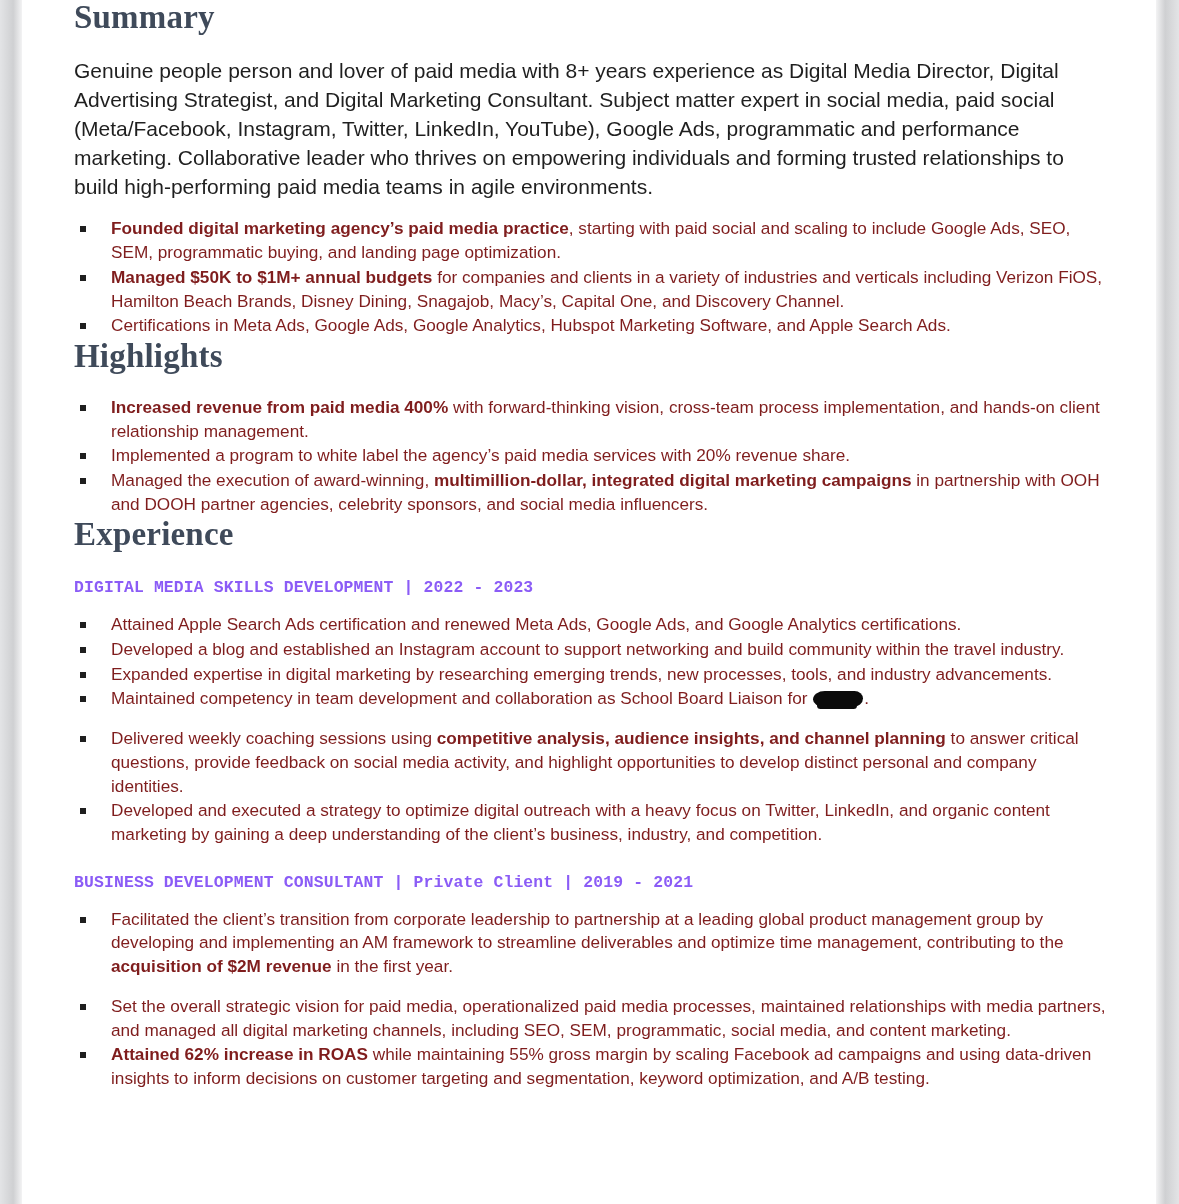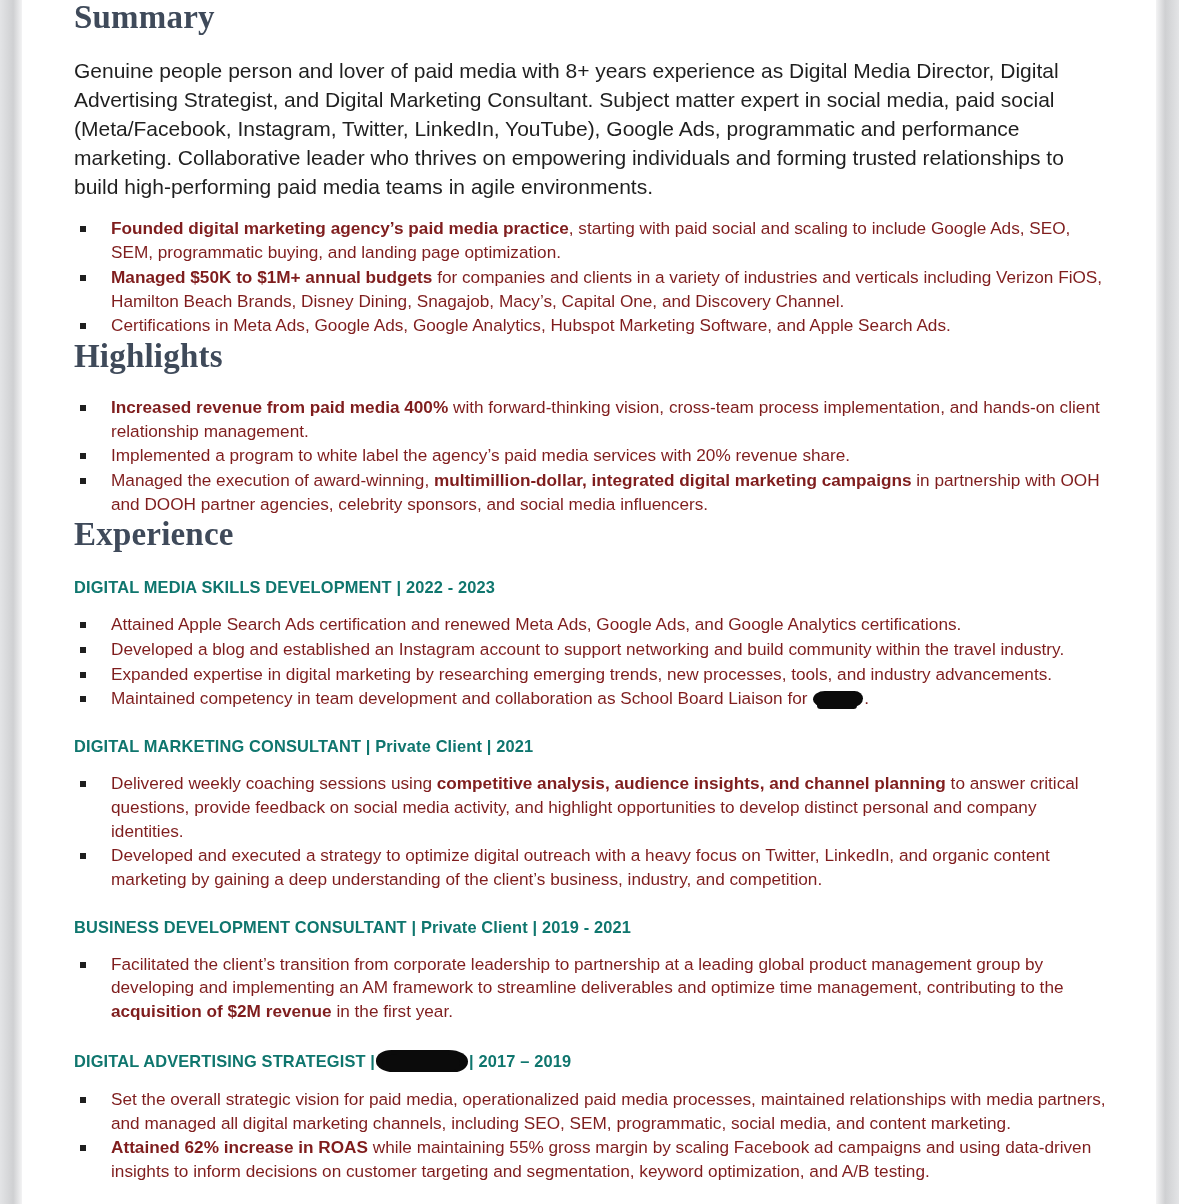--- a/index.html
+++ b/index.html
@@ -95,24 +95,24 @@
     top: 9px;
     width: 6px;
     height: 6px;
     background: #1f1f1f;
   }
   ul.bullets li b { font-weight: 700; }
 
   .job-title {
     font-size: 16.4px;
     font-weight: 700;
-    color: #0f766e;
+    color: #8b5cf6;
     margin: 26px 0 0 0;
     letter-spacing: 0.15px;
-    font-family: Liberation Sans, sans-serif;
+    font-family: Liberation Mono, monospace;
   }
   .job-bullets { margin-top: 18px; }
 
   
   .redact {
     display: inline-block;
     vertical-align: -3px;
     background: #0b0b0b;
     position: relative;
     margin: 0 1px;
@@ -206,40 +206,36 @@
           <span>Developed a blog and established an Instagram account to support networking and build community within the travel industry.</span>
         </li>
         <li>
           <span>Expanded expertise in digital marketing by researching emerging trends, new processes, tools, and industry advancements.</span>
         </li>
         <li>
           <span>Maintained competency in team development and collaboration as School Board Liaison for </span><span class="redact r-small"></span><span>.</span>
         </li>
       </ul>
 
-      <div class="job-title">DIGITAL MARKETING CONSULTANT | Private Client | 2021</div>
       <ul class="bullets job-bullets">
         <li>
           <span>Delivered weekly coaching sessions using </span><b>competitive analysis, audience insights, and channel planning</b><span> to answer critical questions, provide feedback on social media activity, and highlight opportunities to develop distinct personal and company identities.</span>
         </li>
         <li>
           <span>Developed and executed a strategy to optimize digital outreach with a heavy focus on Twitter, LinkedIn, and organic content marketing by gaining a deep understanding of the client’s business, industry, and competition.</span>
         </li>
       </ul>
 
       <div class="job-title">BUSINESS DEVELOPMENT CONSULTANT | Private Client | 2019 - 2021</div>
       <ul class="bullets job-bullets">
         <li>
           <span>Facilitated the client’s transition from corporate leadership to partnership at a leading global product management group by developing and implementing an AM framework to streamline deliverables and optimize time management, contributing to the </span><b>acquisition of $2M revenue</b><span> in the first year.</span>
         </li>
       </ul>
 
-      <div class="job-title">
-        <span>DIGITAL ADVERTISING STRATEGIST |</span><span class="redact r-title"></span><span>| 2017 – 2019</span>
-      </div>
       <ul class="bullets job-bullets">
         <li>
           <span>Set the overall strategic vision for paid media, operationalized paid media processes, maintained relationships with media partners, and managed all digital marketing channels, including SEO, SEM, programmatic, social media, and content marketing.</span>
         </li>
         <li>
           <b>Attained 62% increase in ROAS</b><span> while maintaining 55% gross margin by scaling Facebook ad campaigns and using data-driven insights to inform decisions on customer targeting and segmentation, keyword optimization, and A/B testing.</span>
         </li>
       </ul>
 
     </div>

